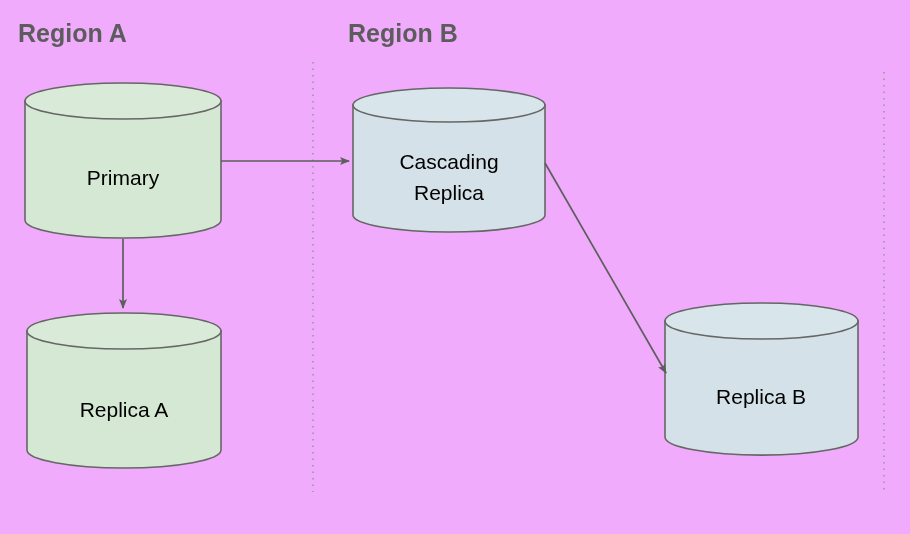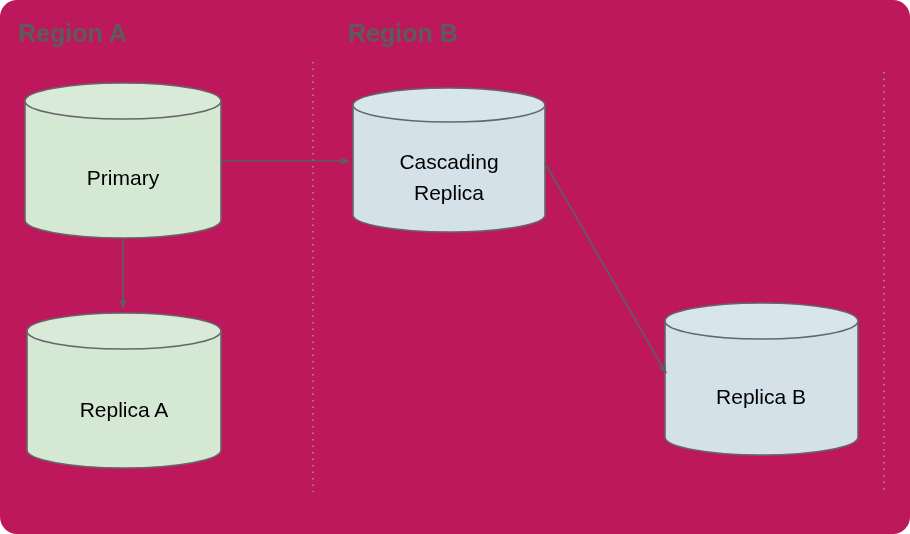--- a/index.html
+++ b/index.html
@@ -8,23 +8,22 @@
     padding: 0;
     background: #ffffff;
   }
   body {
     font-family: "Liberation Sans", sans-serif;
   }
   #canvas {
     position: relative;
     width: 910px;
     height: 534px;
-    background: #be185d;
+    background: #f0abfc;
     overflow: hidden;
-    border-radius: 17px;
   }
   #canvas svg {
     position: absolute;
     top: 0;
     left: 0;
     width: 910px;
     height: 534px;
   }
   .region-label {
     font-family: "Liberation Sans", sans-serif;

